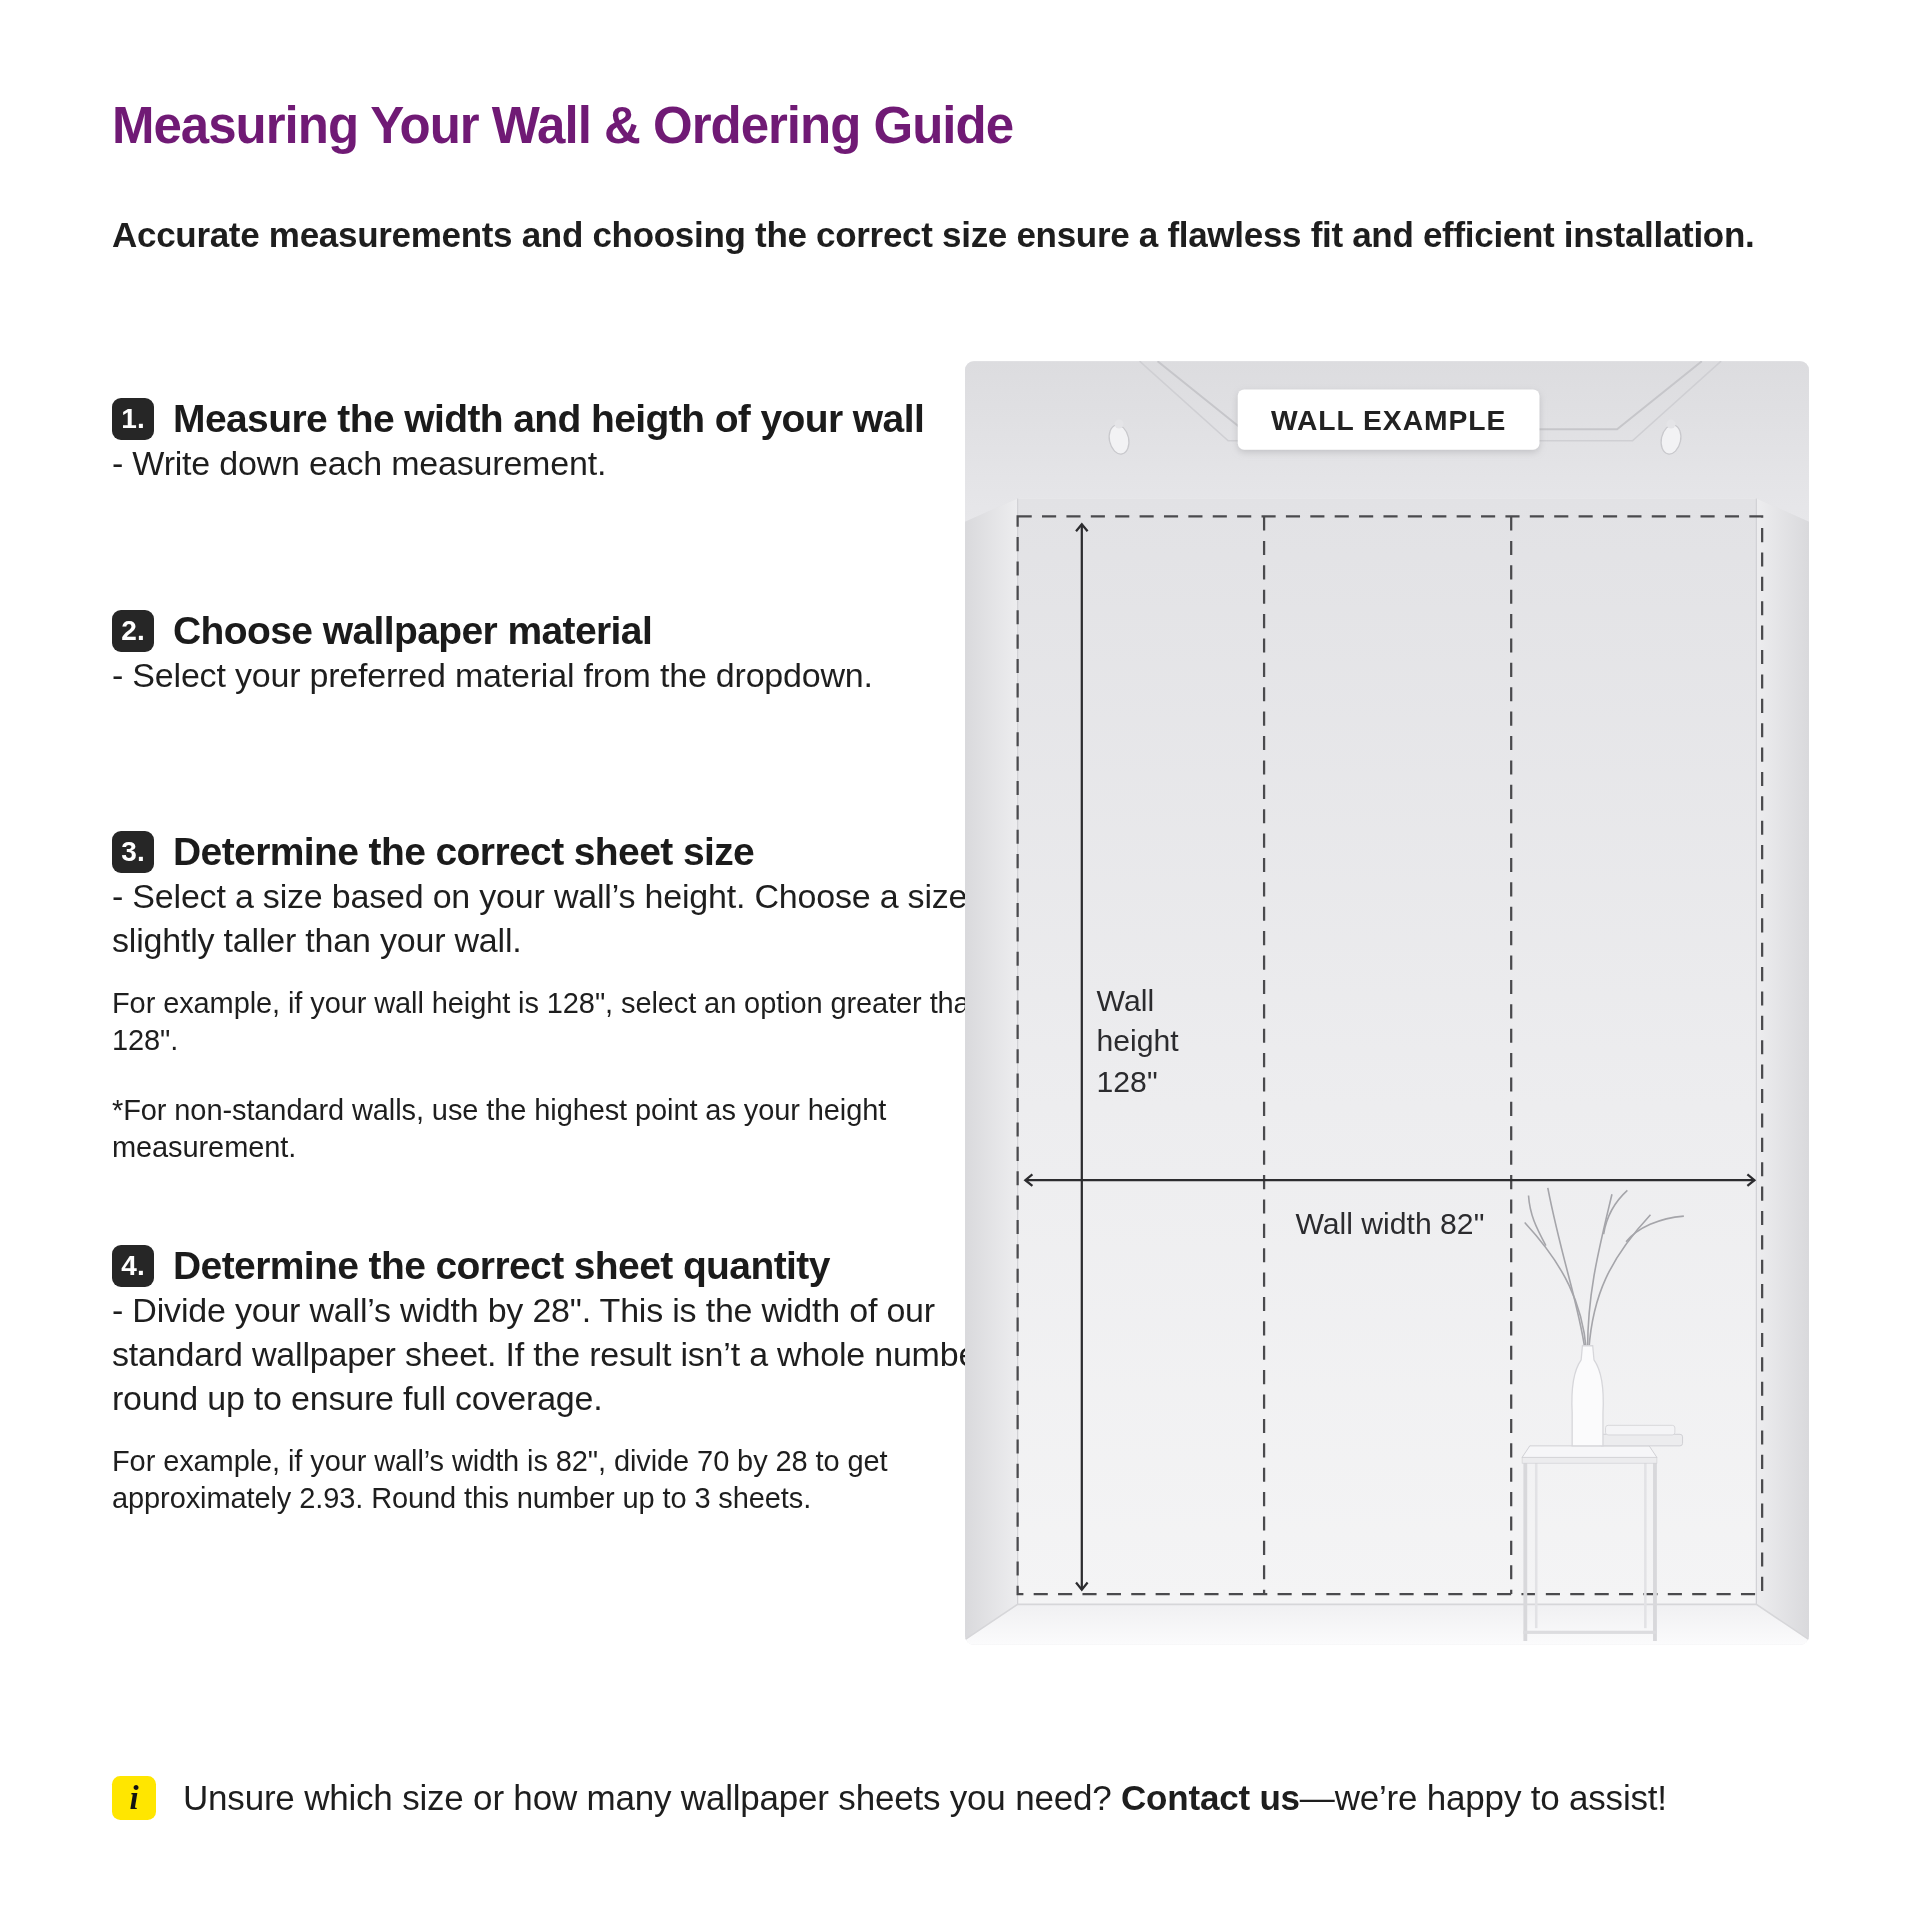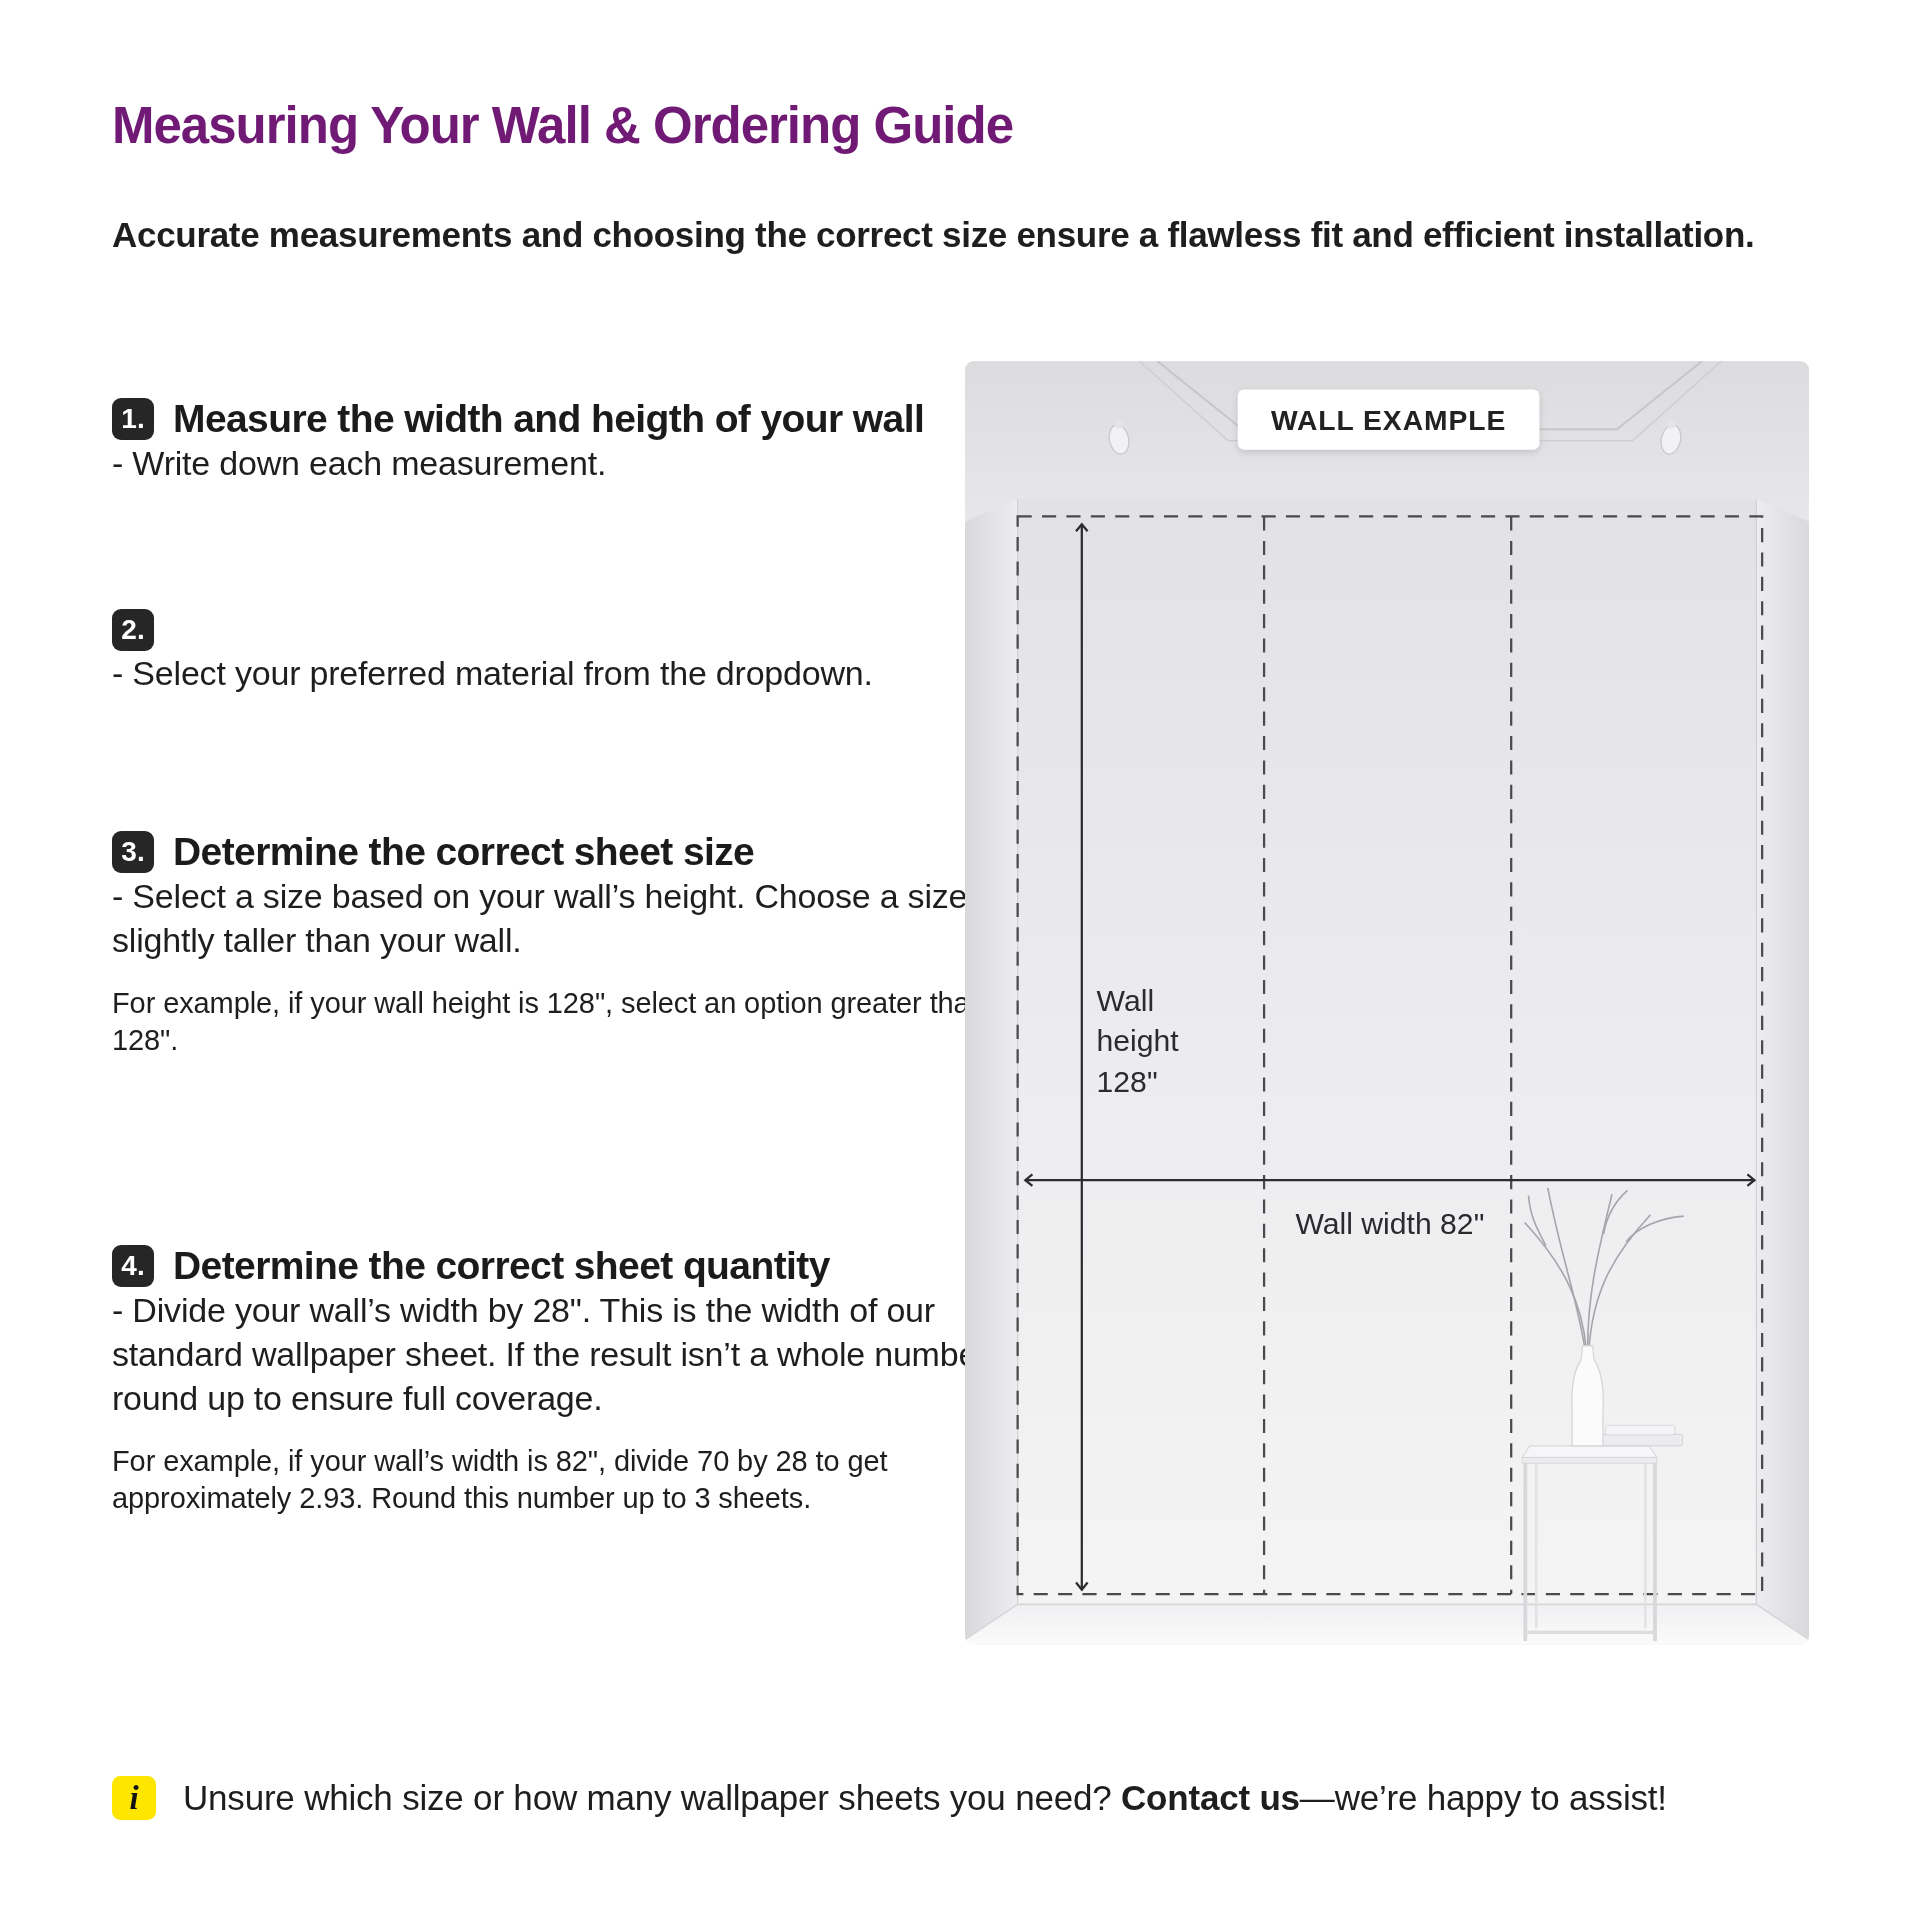--- a/index.html
+++ b/index.html
@@ -73,31 +73,33 @@
     <div class="step-head">
       <span class="badge">1.</span>
       <span class="step-title">Measure the width and heigth of your wall</span>
     </div>
     <p class="step-body">- Write down each measurement.</p>
   </section>
 
   <section class="step" id="step2">
     <div class="step-head">
       <span class="badge">2.</span>
+      <span class="step-title">Choose wallpaper material</span>
     </div>
     <p class="step-body">- Select your preferred material from the dropdown.</p>
   </section>
 
   <section class="step" id="step3">
     <div class="step-head">
       <span class="badge">3.</span>
       <span class="step-title">Determine the correct sheet size</span>
     </div>
     <p class="step-body">- Select a size based on your wall’s height. Choose a size slightly taller than your wall.</p>
     <p class="step-note">For example, if your wall height is 128", select an option greater than 128".</p>
+    <p class="step-note second">*For non-standard walls, use the highest point as your height measurement.</p>
   </section>
 
   <section class="step" id="step4">
     <div class="step-head">
       <span class="badge">4.</span>
       <span class="step-title">Determine the correct sheet quantity</span>
     </div>
     <p class="step-body">- Divide your wall’s width by 28". This is the width of our standard wallpaper sheet. If the result isn’t a whole number, round up to ensure full coverage.</p>
     <p class="step-note">For example, if your wall’s width is 82", divide 70 by 28 to get approximately 2.93. Round this number up to 3 sheets.</p>
   </section>

